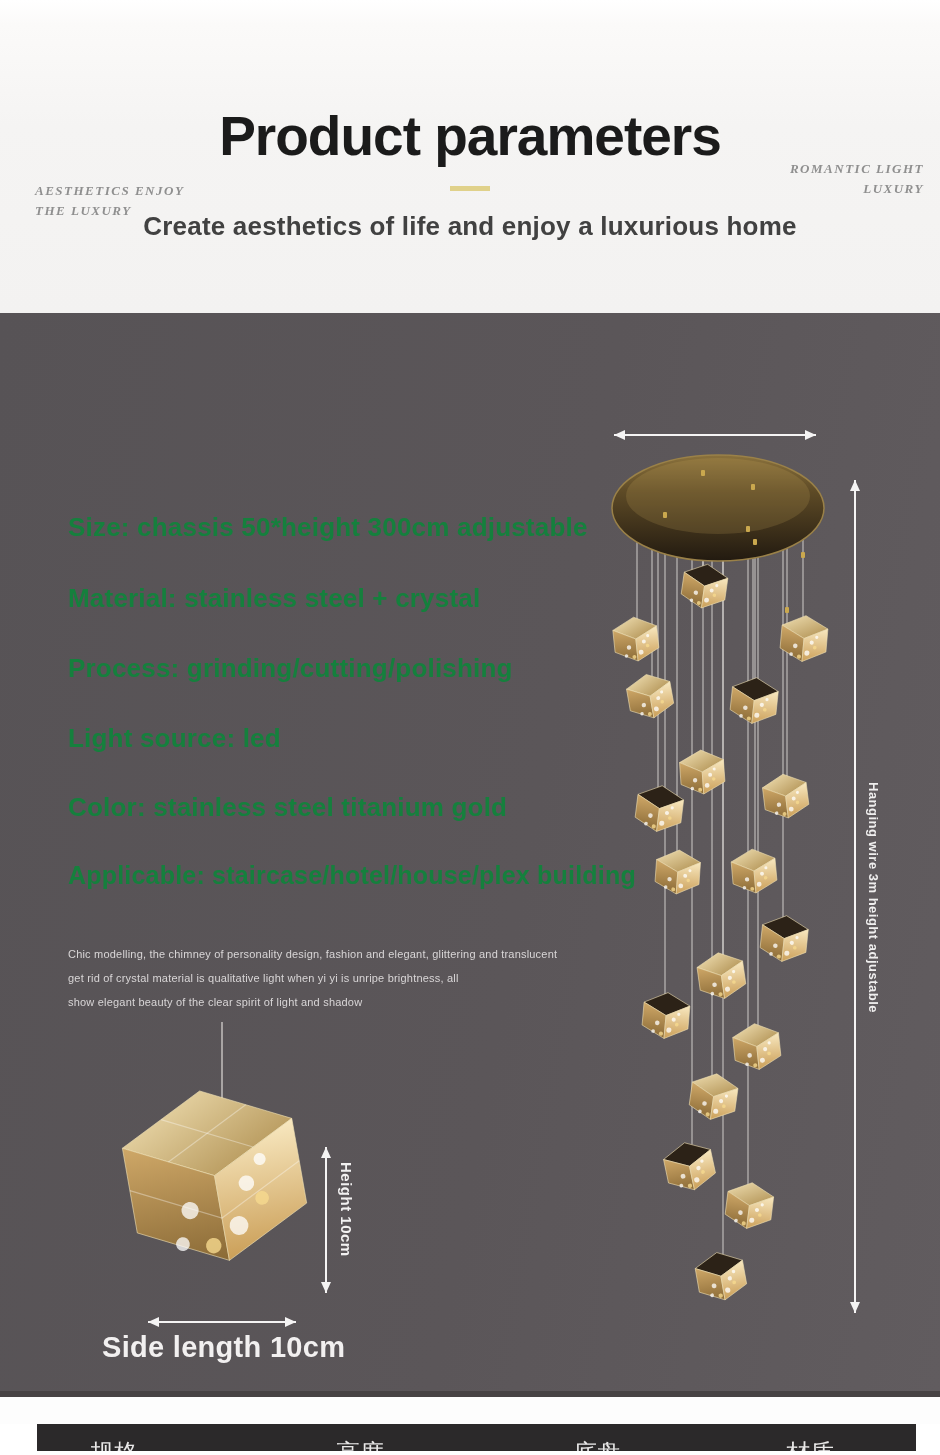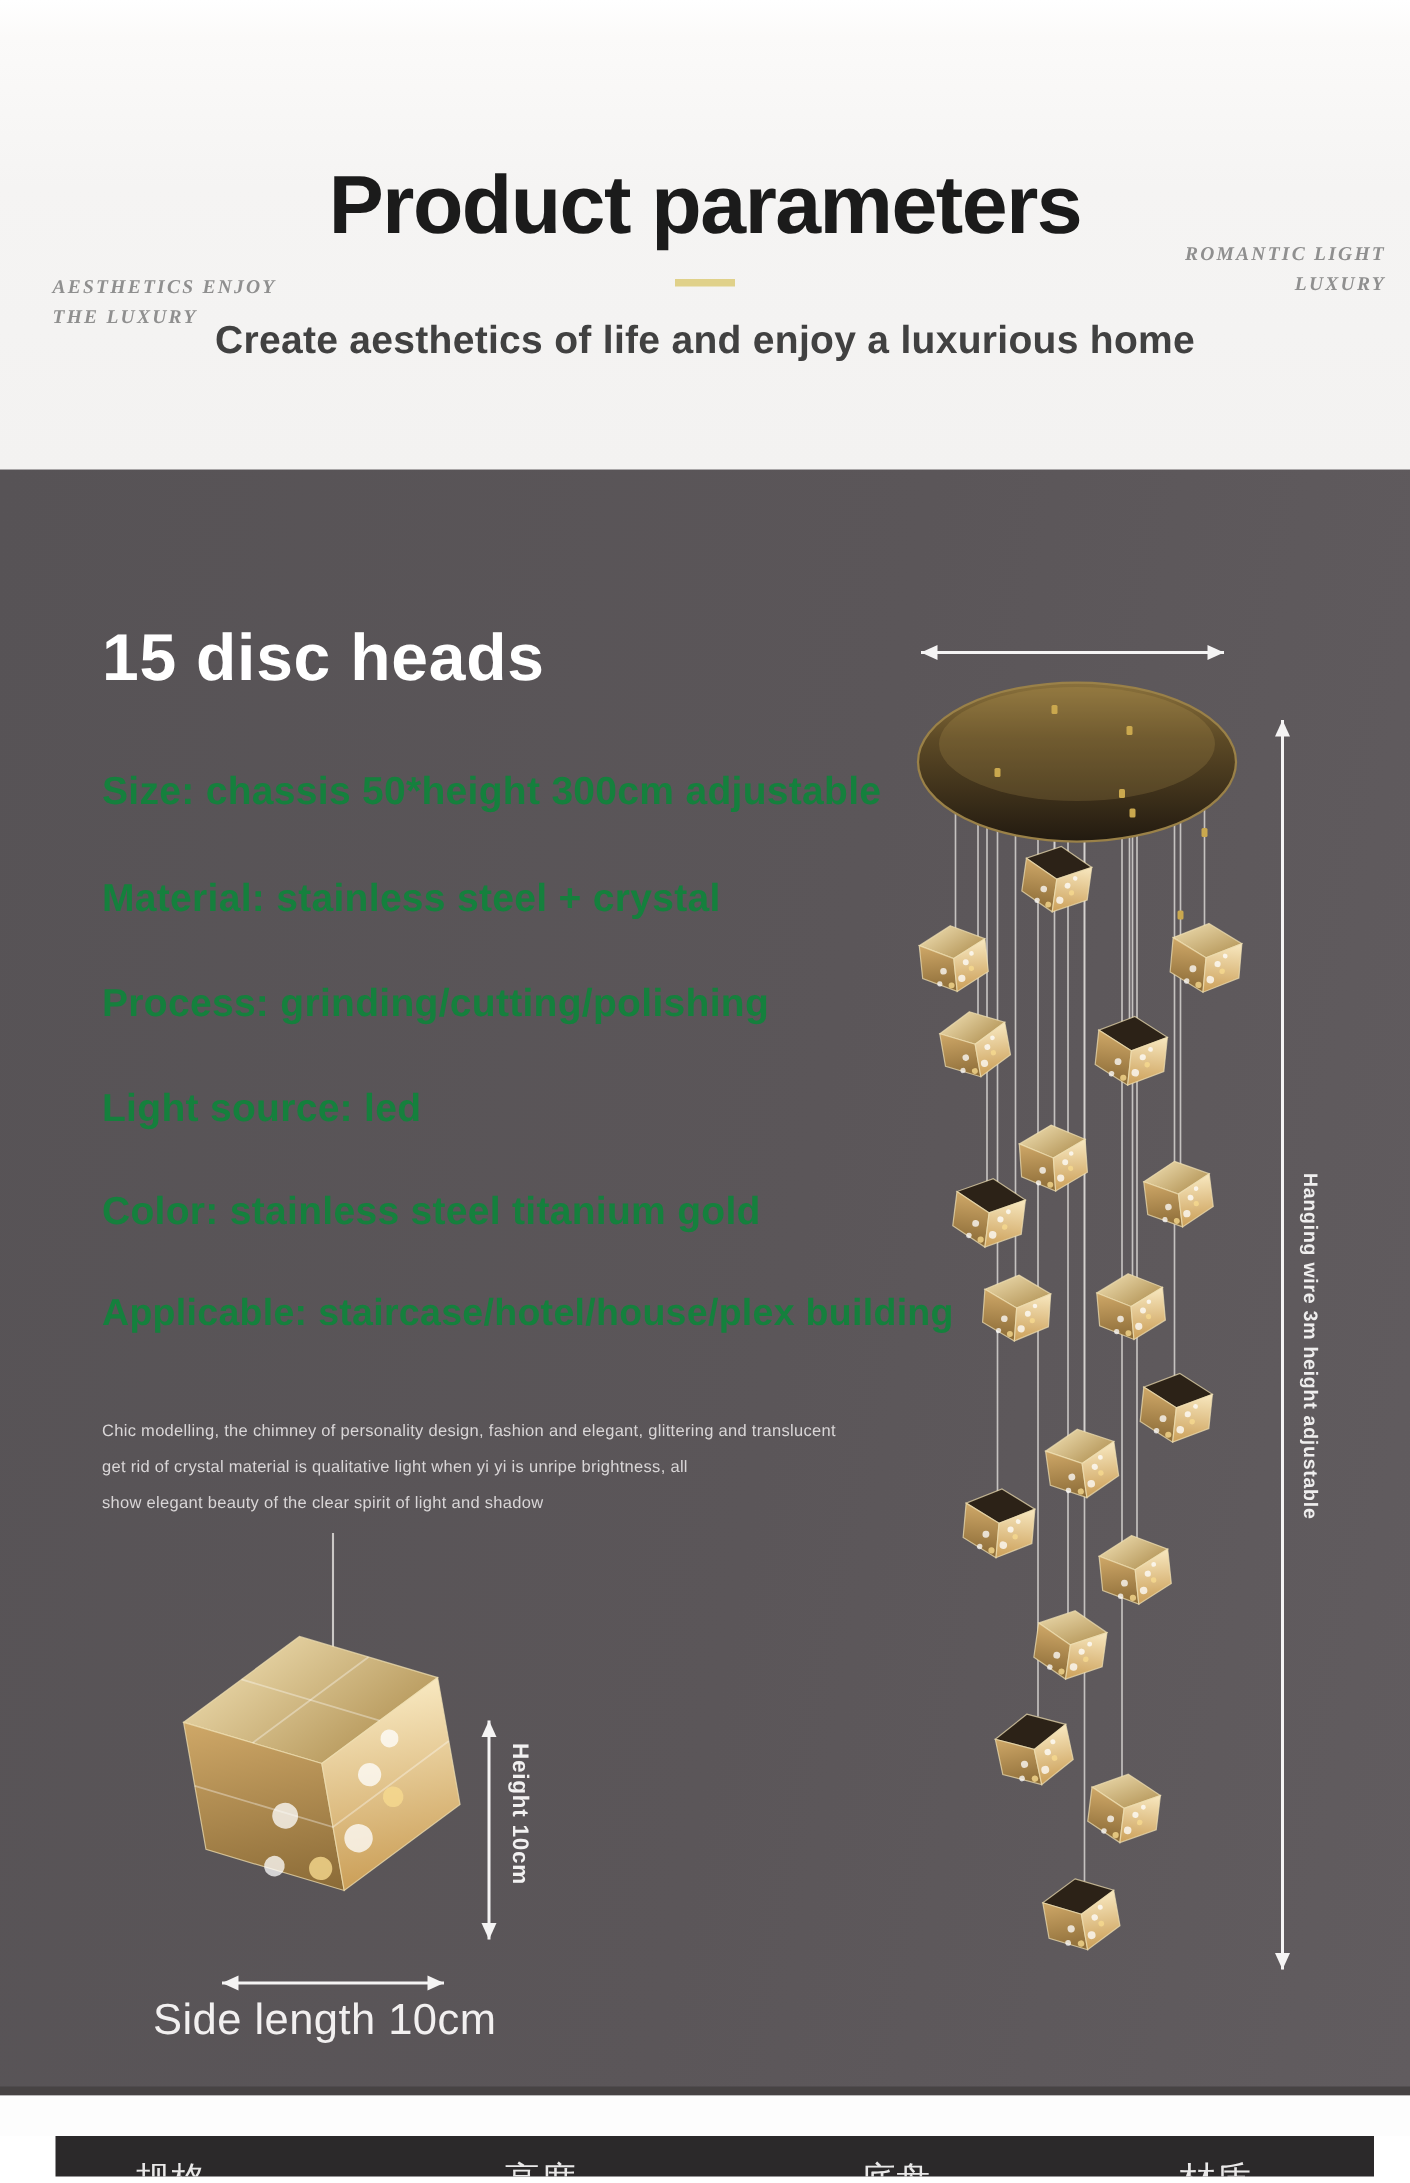--- a/index.html
+++ b/index.html
@@ -55,21 +55,21 @@
   .hanging-label{
     position:absolute;left:866px;top:782px;z-index:2;
     writing-mode:vertical-rl;font-size:13px;font-weight:700;color:#efeeee;letter-spacing:0.5px;
   }
   .height-label{
     position:absolute;left:338px;top:1162px;z-index:2;
     writing-mode:vertical-rl;font-size:15px;font-weight:700;color:#f2f1f1;letter-spacing:0.5px;
   }
   .side-label{
     position:absolute;left:102px;top:1331px;z-index:2;
-    font-size:29px;font-weight:400;color:#f2f0f0;letter-spacing:0.3px;white-space:nowrap;
+    font-size:29px;font-weight:700;color:#f2f0f0;letter-spacing:0.3px;white-space:nowrap;
   }
   
   .white-strip{position:absolute;left:0;top:1397px;width:940px;height:27px;background:#fdfdfd;}
   .table-bar{
     position:absolute;left:37px;top:1424px;width:869px;height:27px;
     background:#2b292a;overflow:hidden;z-index:3;padding-left:10px;
   }
   .table-header-cell{
     position:absolute;top:13px;transform:translateX(-50%);
     font-size:24px;font-weight:500;color:#e9e8e8;white-space:nowrap;
@@ -383,21 +383,20 @@
       <polygon points="855,1313 850,1302 860,1302" fill="#f5f4f4"></polygon>
       <polygon points="855,480 860,491 850,491" fill="#f5f4f4"></polygon>
       <line x1="326" y1="1147" x2="326" y2="1293" stroke="#f5f4f4" stroke-width="2"></line>
       <polygon points="326,1293 321,1282 331,1282" fill="#f5f4f4"></polygon>
       <polygon points="326,1147 331,1158 321,1158" fill="#f5f4f4"></polygon>
       <line x1="148" y1="1322" x2="296" y2="1322" stroke="#f5f4f4" stroke-width="2"></line>
       <polygon points="296,1322 285,1327 285,1317" fill="#f5f4f4"></polygon>
       <polygon points="148,1322 159,1317 159,1327" fill="#f5f4f4"></polygon>
     </svg>
 
-  <h2 class="spec-heading">15 disc heads</h2>
   <div class="spec-line" style="top:512px">Size: chassis 50*height 300cm adjustable</div>
   <div class="spec-line" style="top:583px">Material: stainless steel + crystal</div>
   <div class="spec-line" style="top:653px">Process: grinding/cutting/polishing</div>
   <div class="spec-line" style="top:792px">Color: stainless steel titanium gold</div>
   <div class="spec-line" style="top:723px">Light source: led</div>
   <div class="spec-line" style="top:861px;font-size:25px">Applicable: staircase/hotel/house/plex building</div>
 
   <div class="desc-line" style="top:948px">Chic modelling, the chimney of personality design, fashion and elegant, glittering and translucent</div>
   <div class="desc-line" style="top:972px">get rid of crystal material is qualitative light when yi yi is unripe brightness, all</div>
   <div class="desc-line" style="top:996px">show elegant beauty of the clear spirit of light and shadow</div>

